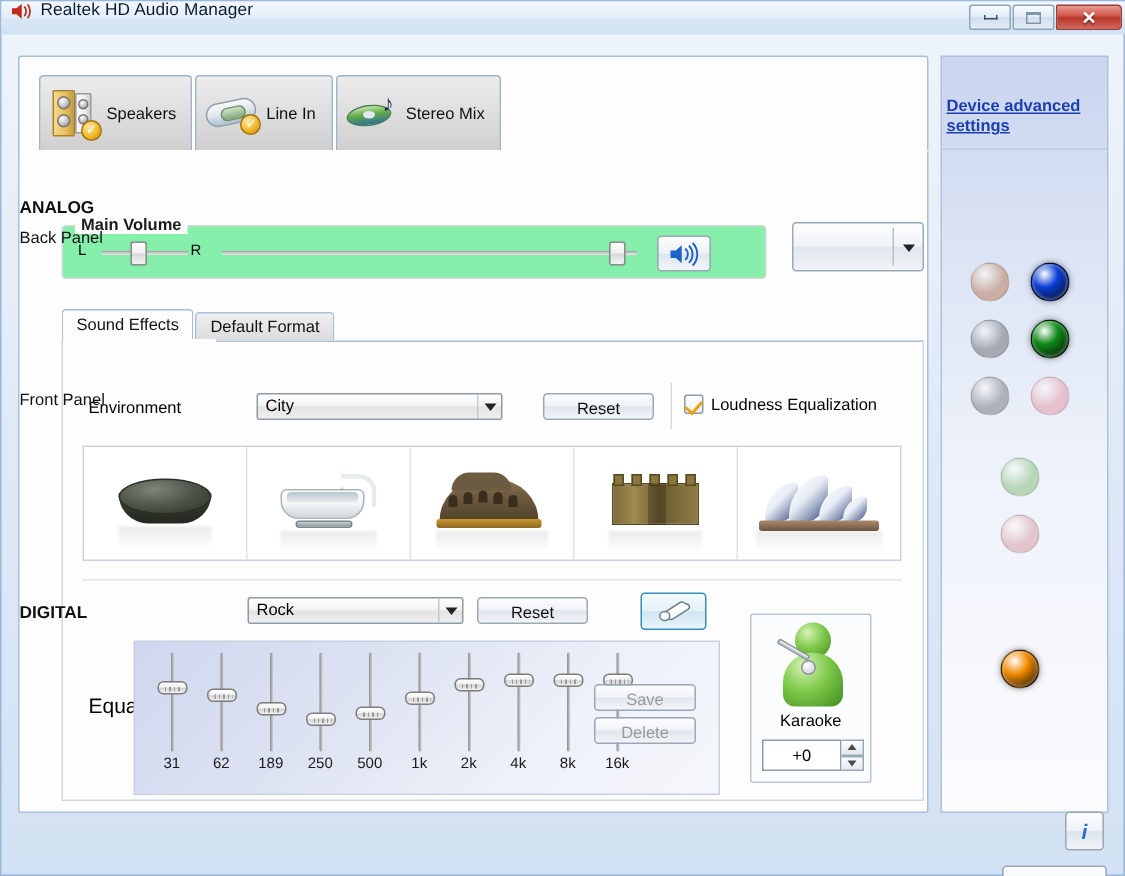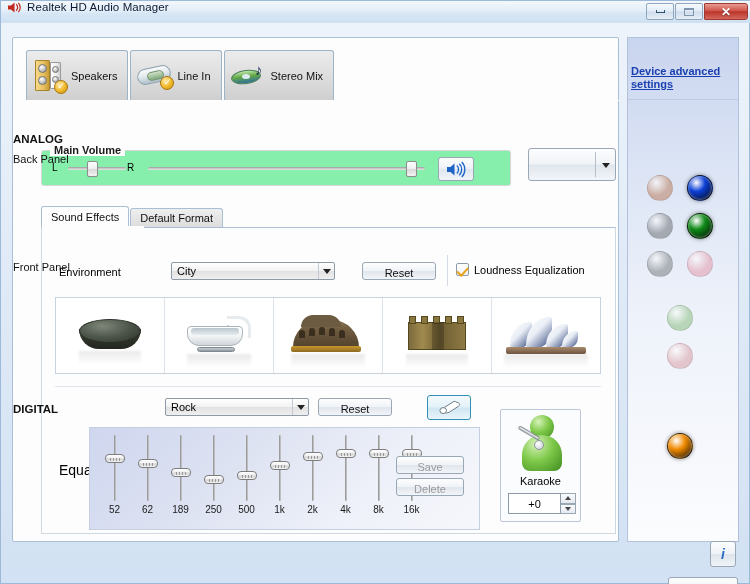--- a/index.html
+++ b/index.html
@@ -588,21 +588,21 @@
             <div class="eqband">
               <span class="vtrack"></span>
               <span class="vthumb" style="top: 16.25px;"></span>
             </div>
             <div class="eqband">
               <span class="vtrack"></span>
               <span class="vthumb" style="top: 16.25px;"></span>
             </div>
           </div>
         <div id="eq-labels">
-            <span>52</span>
+            <span>31</span>
             <span>62</span>
             <span>189</span>
             <span>250</span>
             <span>500</span>
             <span>1k</span>
             <span>2k</span>
             <span>4k</span>
             <span>8k</span>
             <span>16k</span>
           </div>

